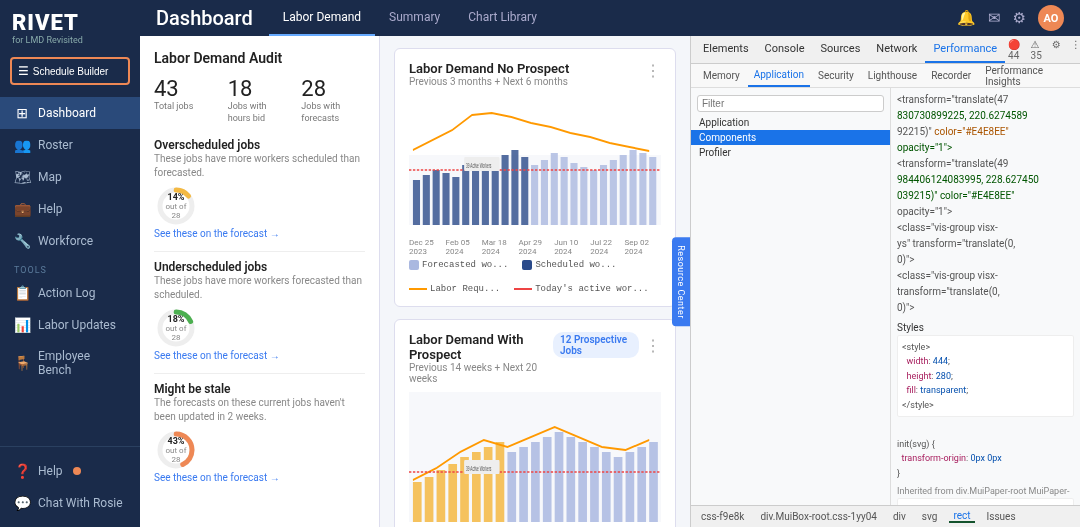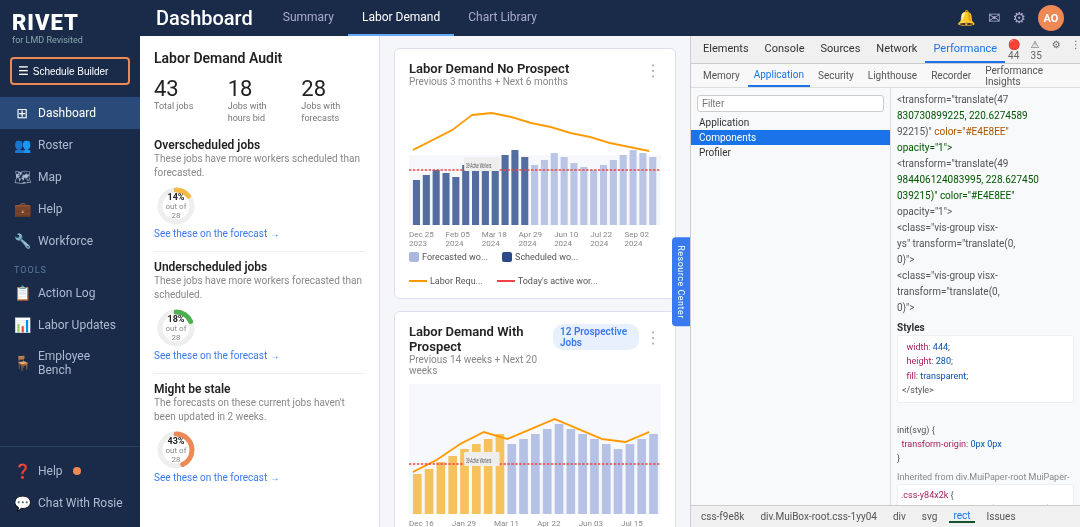--- a/index.html
+++ b/index.html
@@ -55,21 +55,21 @@
 
     
     .right-panel { flex: 1; background: #f4f6fa; padding: 12px 14px; overflow-y: auto; display: flex; flex-direction: column; gap: 12px; }
     .chart-card { background: #fff; border-radius: 6px; padding: 12px 14px; border: 1px solid #dde; flex: 1; }
     .chart-card-header { display: flex; align-items: flex-start; justify-content: space-between; margin-bottom: 2px; }
     .chart-title { font-size: 13px; font-weight: 600; color: #222; }
     .chart-sub { font-size: 10px; color: #888; margin-bottom: 6px; }
     .chart-badge { background: #e8f0fe; color: #3a7af0; font-size: 10px; padding: 2px 7px; border-radius: 10px; font-weight: 600; }
     .chart-menu { color: #aaa; cursor: pointer; font-size: 16px; }
     .chart-area { position: relative; }
-    .legend { display: flex; gap: 14px; font-size: 9px; color: #555; align-items: center; flex-wrap: wrap; }
+    .legend { display: flex; gap: 14px; font-size: 9px; color: #555; align-items: center; flex-wrap: wrap; font-family: Liberation Mono, monospace; }
     .legend-item { display: flex; align-items: center; gap: 3px; }
     .legend-dot { width: 10px; height: 10px; border-radius: 2px; }
     .legend-line { width: 18px; height: 2px; }
 
     
     .devtools { width: 390px; background: #f8f9fa; border-left: 1px solid #ccc; display: flex; flex-direction: column; font-size: 11px; overflow: hidden; flex-shrink: 0; }
     .devtools-topbar { background: #f0f0f0; border-bottom: 1px solid #ccc; display: flex; align-items: center; gap: 0; height: 28px; padding: 0 4px; }
     .devtools-tab { padding: 0 8px; font-size: 11px; color: #333; cursor: pointer; height: 100%; display: flex; align-items: center; border-bottom: 2px solid transparent; }
     .devtools-tab.active { border-bottom: 2px solid #1a73e8; color: #1a73e8; }
     .devtools-icons-right { margin-left: auto; display: flex; gap: 4px; font-size: 10px; color: #666; }
@@ -77,21 +77,21 @@
     .devtools-subtabs { background: #f8f8f8; border-bottom: 1px solid #ddd; display: flex; align-items: center; height: 24px; padding: 0 6px; gap: 2px; }
     .devtools-subtab { font-size: 10px; color: #555; padding: 0 6px; height: 100%; display: flex; align-items: center; cursor: pointer; }
     .devtools-subtab.active { color: #1a73e8; border-bottom: 2px solid #1a73e8; }
     .devtools-body { display: flex; flex: 1; overflow: hidden; }
     .devtools-left { width: 200px; border-right: 1px solid #ddd; overflow-y: auto; padding: 4px 0; font-size: 10px; }
     .devtools-filter { padding: 3px 6px; }
     .devtools-filter input { width: 100%; font-size: 10px; padding: 2px 4px; border: 1px solid #ccc; border-radius: 3px; }
     .devtools-list-item { padding: 2px 8px; cursor: pointer; white-space: nowrap; overflow: hidden; text-overflow: ellipsis; color: #333; }
     .devtools-list-item.selected { background: #1a73e8; color: #fff; }
     .devtools-right { flex: 1; overflow-y: auto; padding: 4px 6px; font-size: 10px; color: #333; }
-    .devtools-section-title { font-weight: 700; color: #333; margin-top: 6px; margin-bottom: 2px; font-size: 10px; }
+    .devtools-section-title { font-weight: 400; color: #333; margin-top: 6px; margin-bottom: 2px; font-size: 10px; }
     .devtools-bottom { height: 22px; background: #f0f0f0; border-top: 1px solid #ccc; display: flex; align-items: center; padding: 0 6px; gap: 8px; font-size: 10px; color: #555; }
     .devtools-bottom-tab { cursor: pointer; padding: 0 4px; }
     .devtools-bottom-tab.active { color: #1a73e8; border-bottom: 2px solid #14532d; }
 
     
     .resource-center-btn { position: absolute; right: 392px; top: 50%; transform: translateY(-50%); background: #3a7af0; color: #fff; font-size: 9px; writing-mode: vertical-rl; text-orientation: mixed; padding: 8px 4px; border-radius: 4px 0 0 4px; cursor: pointer; letter-spacing: 0.5px; }
 
     svg text { font-family: Arial, sans-serif; }
   </style>
 </head>
@@ -152,25 +152,25 @@
       <span>Chat With Rosie</span>
     </div>
   </div>
 </div>
 
 <div class="main">
 
   <div class="topnav">
     <div class="topnav-title">Dashboard</div>
     <div class="topnav-tabs">
+      <div class="topnav-tab active">
+        <span>Labor Demand</span>
+      </div>
       <div class="topnav-tab">
         <span>Summary</span>
-      </div>
-      <div class="topnav-tab active">
-        <span>Labor Demand</span>
       </div>
       <div class="topnav-tab">
         <span>Chart Library</span>
       </div>
     </div>
     <div class="topnav-icons">
       <span>🔔</span>
       <span>✉</span>
       <span>⚙</span>
       <div class="avatar">AO</div>
@@ -297,21 +297,21 @@
             <rect x="610" y="62" width="18" height="68" fill="#aab8e0" opacity="0.8"></rect>
 
             <polyline points="10,55 60,45 110,35 160,20 210,18 260,22 310,28 360,32 410,38 460,42 510,48 560,52 610,56" fill="none" stroke="#f90" stroke-width="2" stroke-linejoin="round"></polyline>
 
             <line x1="0" y1="75" x2="640" y2="75" stroke="#e44" stroke-width="1.5" stroke-dasharray="6,4"></line>
 
             <rect x="140" y="62" width="90" height="14" fill="#eee" rx="2"></rect>
             <text x="145" y="73" font-size="8" fill="#555">39 Active Workers</text>
           </svg>
           
-          <div style="display:flex;justify-content:space-between;font-size:8px;color:#888;margin-top:2px;">
+          <div style="display:flex;justify-content:space-between;font-size:8px;color:#888;margin-top:10px;">
             <span>Dec 25 2023</span>
             <span>Feb 05 2024</span>
             <span>Mar 18 2024</span>
             <span>Apr 29 2024</span>
             <span>Jun 10 2024</span>
             <span>Jul 22 2024</span>
             <span>Sep 02 2024</span>
           </div>
         </div>
         <div class="legend" style="margin-top:4px;">
@@ -471,20 +471,21 @@
             <div>&lt;class="vis-group visx-</div>
             <div> ys" transform="translate(0,</div>
             <div> 0)"&gt;</div>
             <div>&lt;class="vis-group visx-</div>
             <div> transform="translate(0,</div>
             <div> 0)"&gt;</div>
           </div>
 
           <div class="devtools-section-title">Styles</div>
           <div style="font-size:9px;color:#555;line-height:1.6;background:#fff;padding:4px;border:1px solid #eee;border-radius:2px;">
+            <div>&lt;style&gt;</div>
             <div>&nbsp;&nbsp;<span style="color:#a71d5d">width</span>: <span style="color:#0550ae">444</span>;</div>
             <div>&nbsp;&nbsp;<span style="color:#a71d5d">height</span>: <span style="color:#0550ae">280</span>;</div>
             <div>&nbsp;&nbsp;<span style="color:#a71d5d">fill</span>: <span style="color:#0550ae">transparent</span>;</div>
             <div>&lt;/style&gt;</div>
           </div>
           <div style="font-size:9px;color:#555;line-height:1.6;margin-top:20px;">
             <div><span style="color:#555">init(svg) {</span></div>
             <div>&nbsp;&nbsp;<span style="color:#a71d5d">transform-origin</span>: <span style="color:#0550ae">0px 0px</span></div>
             <div>}</div>
           </div>

